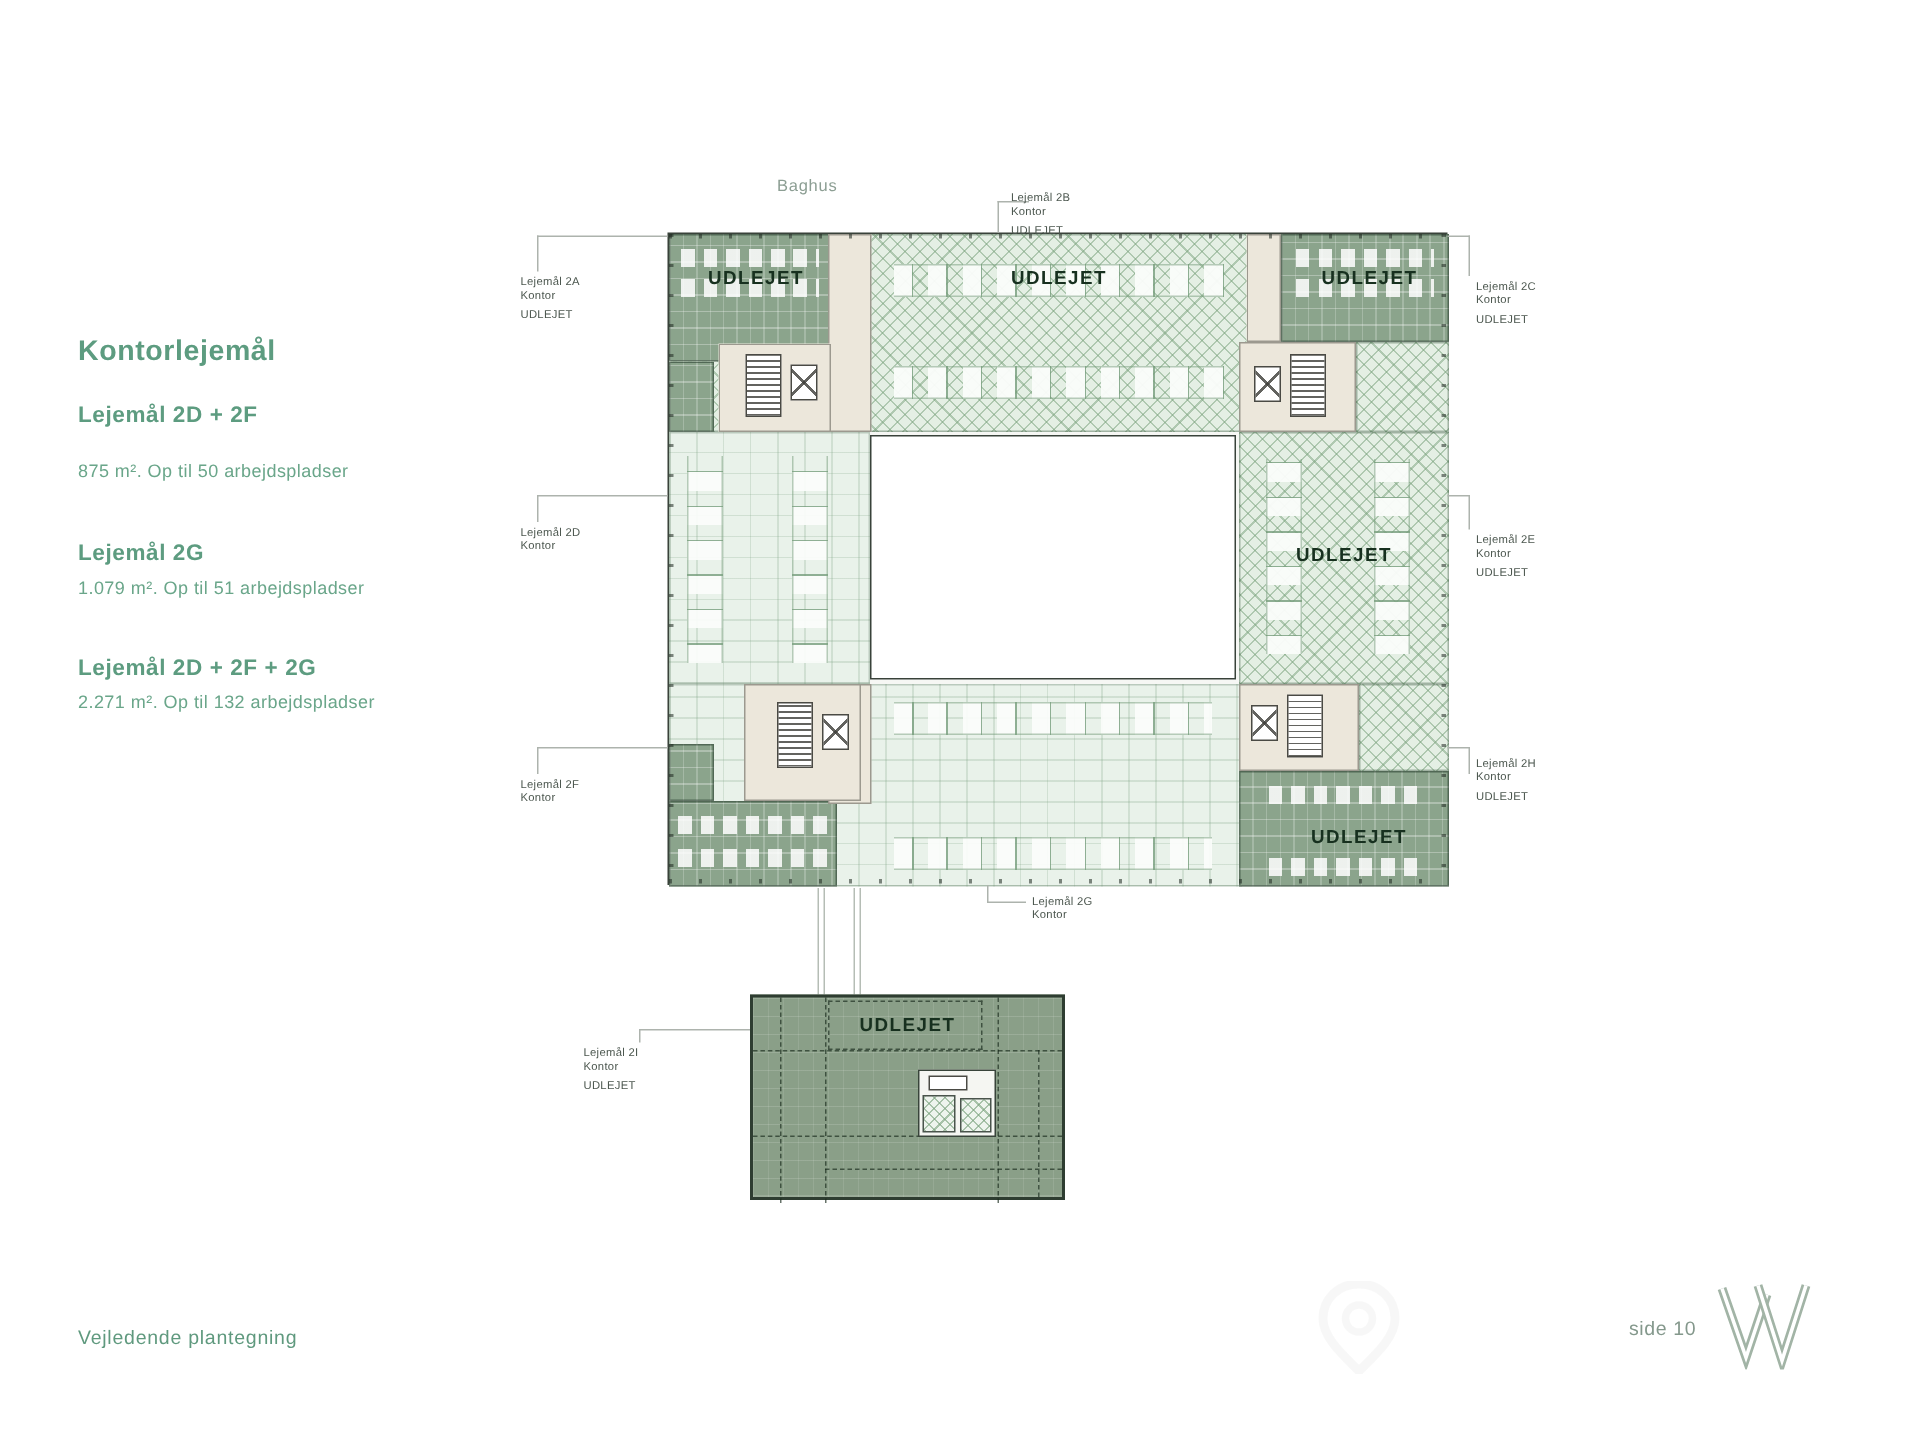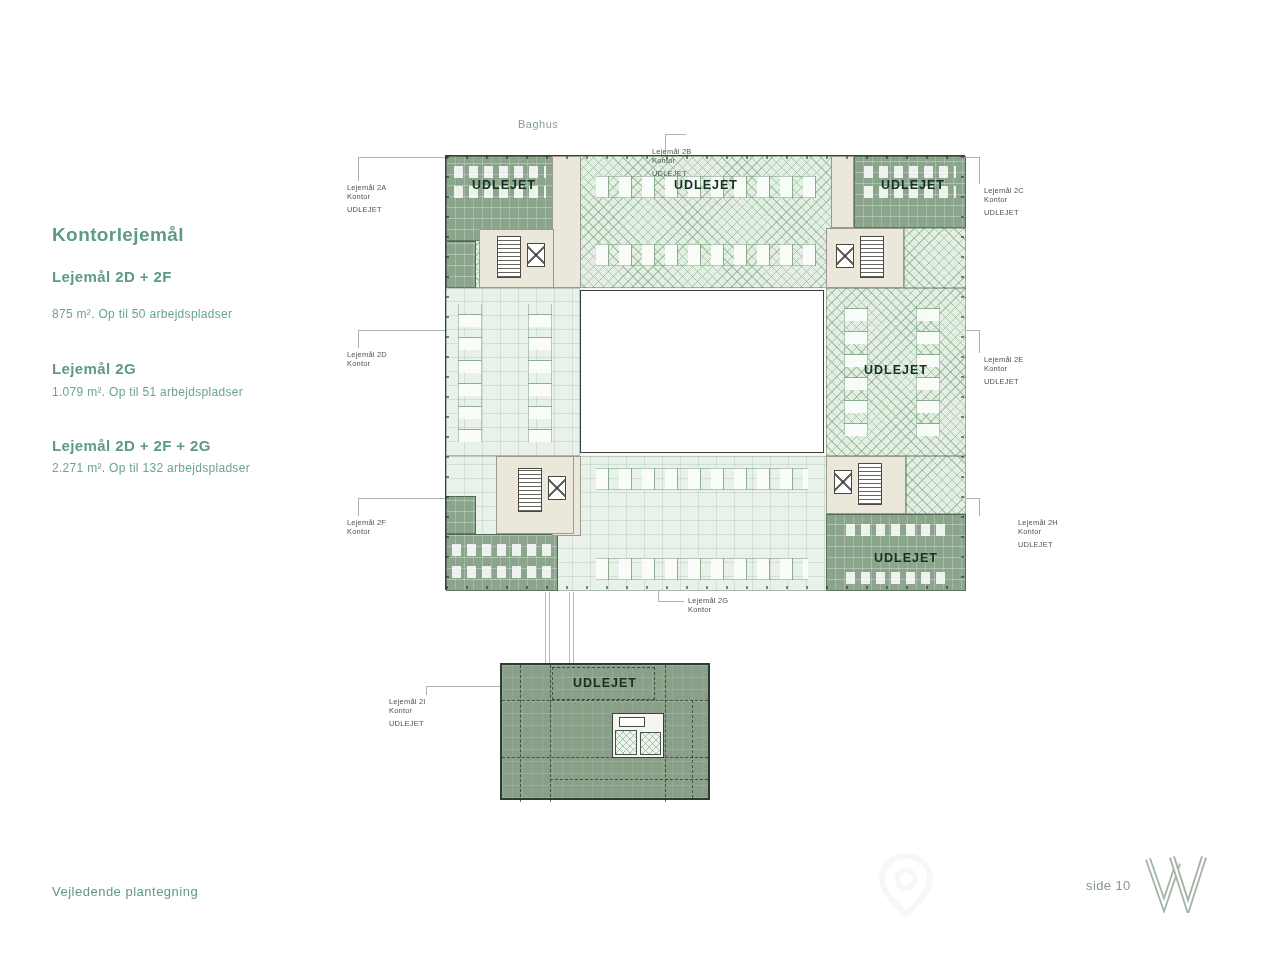--- a/index.html
+++ b/index.html
@@ -176,21 +176,21 @@
   <div class="leader ld-tl" style="left:358px;top:498px;width:87px;height:18px;"></div>
   <div class="leader ld-tr" style="left:965px;top:498px;width:15px;height:18px;"></div>
   <div class="leader ld-bl" style="left:658px;top:590px;width:26px;height:12px;"></div>
   <div class="leader ld-tl" style="left:426px;top:686px;width:74px;height:9px;"></div>
 
   <div class="ulabel" style="left:347px;top:183px;">
     <div>Lejemål 2A</div>
     <div>Kontor</div>
     <div class="l3">UDLEJET</div>
   </div>
-  <div class="ulabel" style="left:652px;top:127px;margin-top:20px;">
+  <div class="ulabel" style="left:674px;top:127px;">
     <div>Lejemål 2B</div>
     <div>Kontor</div>
     <div class="l3">UDLEJET</div>
   </div>
   <div class="ulabel" style="left:984px;top:186px;">
     <div>Lejemål 2C</div>
     <div>Kontor</div>
     <div class="l3">UDLEJET</div>
   </div>
   <div class="ulabel" style="left:347px;top:350px;">
@@ -203,21 +203,21 @@
     <div class="l3">UDLEJET</div>
   </div>
   <div class="ulabel" style="left:347px;top:518px;">
     <div>Lejemål 2F</div>
     <div>Kontor</div>
   </div>
   <div class="ulabel" style="left:688px;top:596px;">
     <div>Lejemål 2G</div>
     <div>Kontor</div>
   </div>
-  <div class="ulabel" style="left:984px;top:518px;margin-left:34px;">
+  <div class="ulabel" style="left:984px;top:504px;">
     <div>Lejemål 2H</div>
     <div>Kontor</div>
     <div class="l3">UDLEJET</div>
   </div>
   <div class="ulabel" style="left:389px;top:697px;">
     <div>Lejemål 2I</div>
     <div>Kontor</div>
     <div class="l3">UDLEJET</div>
   </div>
 

